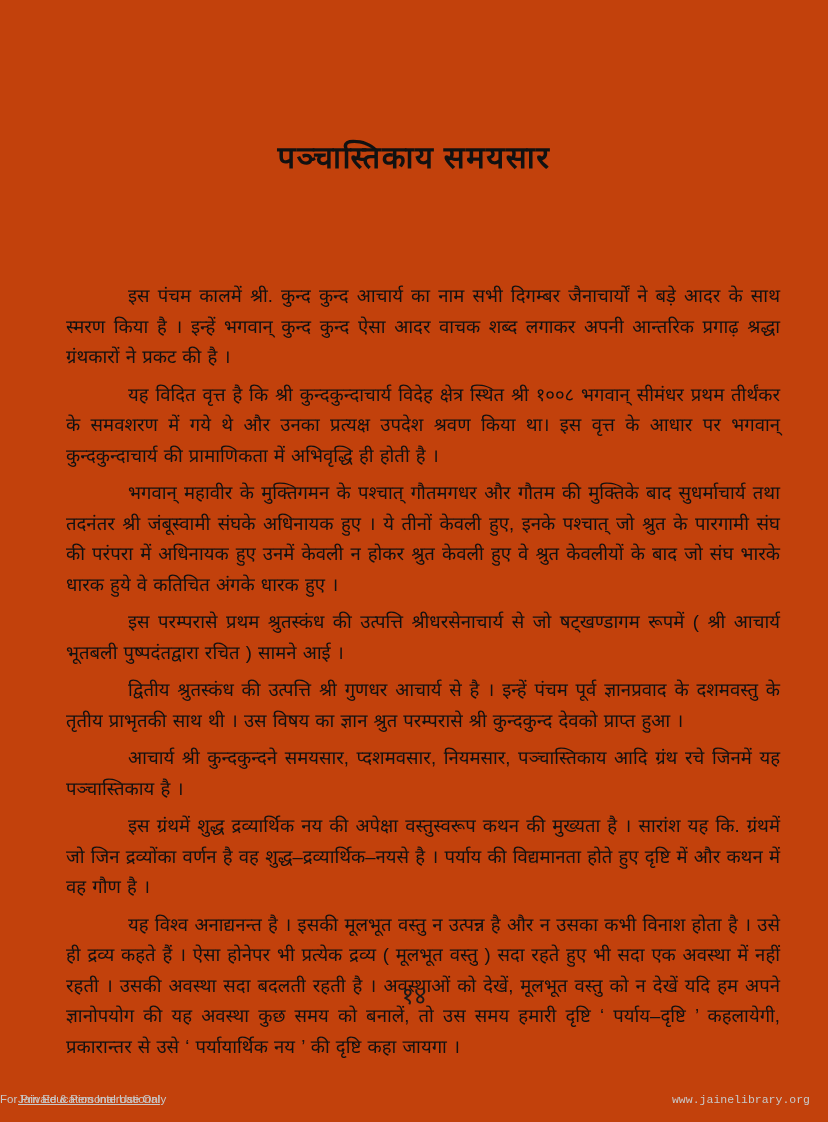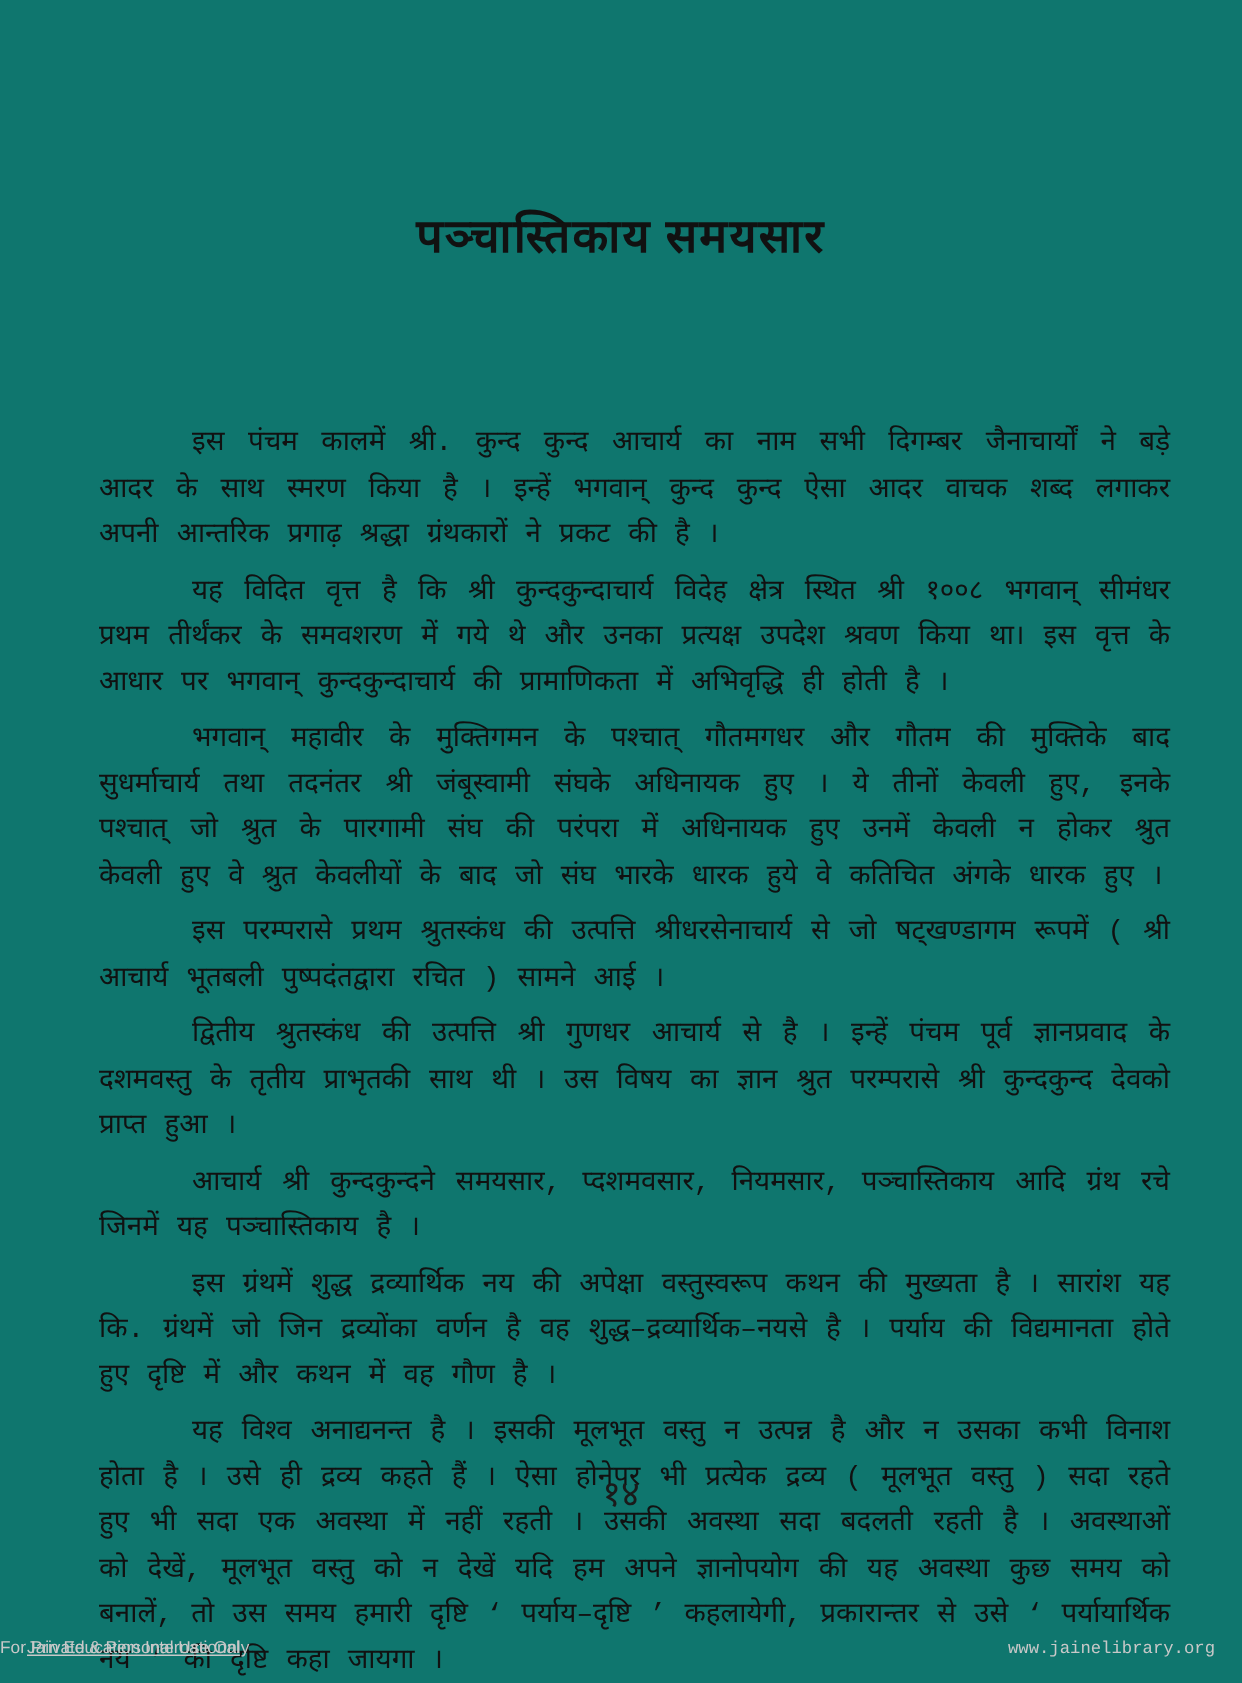--- a/index.html
+++ b/index.html
@@ -11,21 +11,21 @@
     width: 828px;
     height: 1122px;
     position: relative;
     font-family: "Liberation Sans", sans-serif;
     overflow: hidden;
   }
 
   .page {
     position: absolute;
     inset: 0;
-    background: #0f766e;
+    background: #c2410c;
   }
 
   
   .title-block {
     position: absolute;
     top: 140px;
     left: 0;
     right: 0;
     text-align: center;
   }
@@ -49,21 +49,21 @@
   }
 
   
   .body-text {
     position: absolute;
     top: 281px;
     left: 66px;
     width: 714px;
   }
   .para {
-    font-family: Liberation Mono, monospace;
+    font-family: Liberation Sans, sans-serif;
     font-size: 18.5px;
     line-height: 30.5px;
     color: #111111;
     text-align: justify;
     text-justify: inter-word;
     text-indent: 62px;
     margin: 0 0 7px 0;
     word-spacing: 1px;
   }
   .para:last-child {

